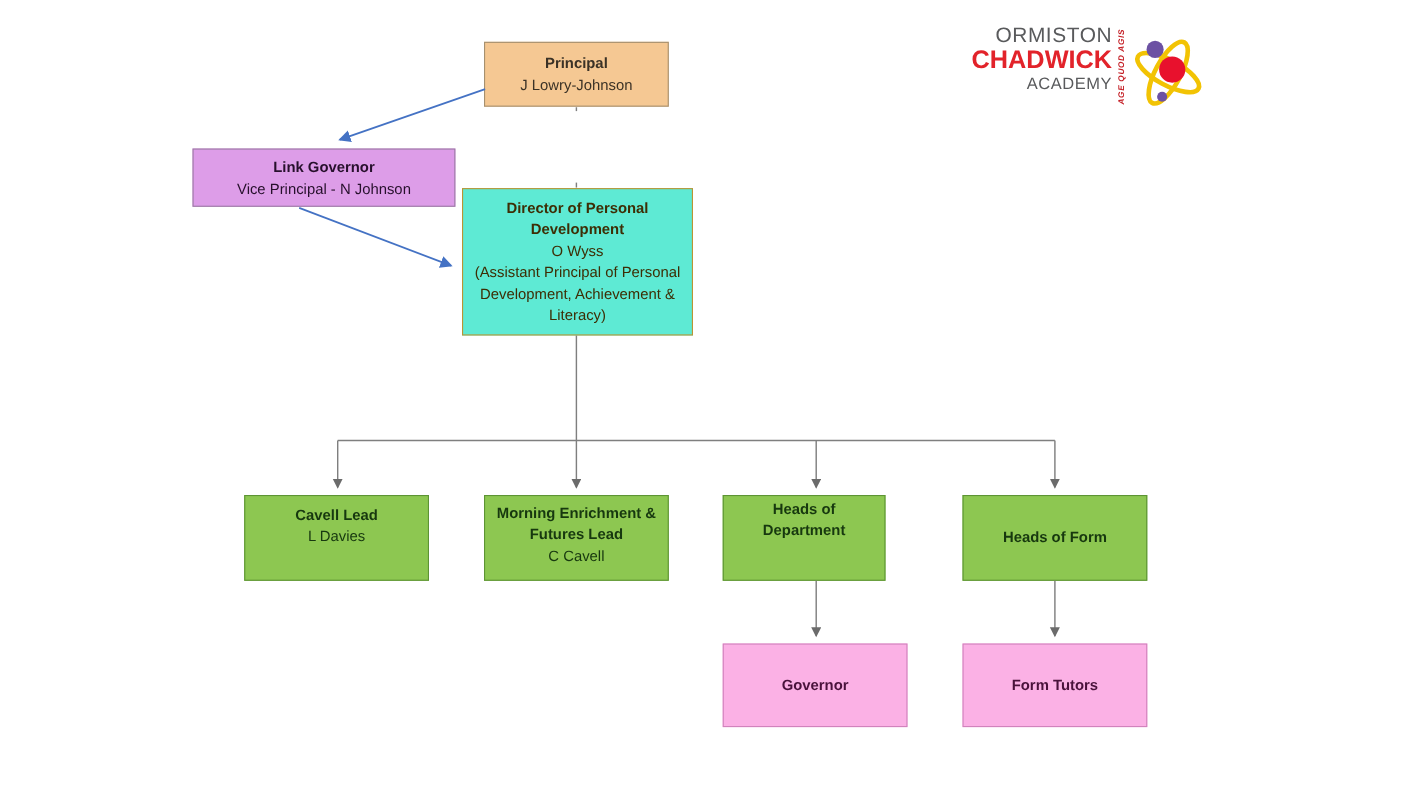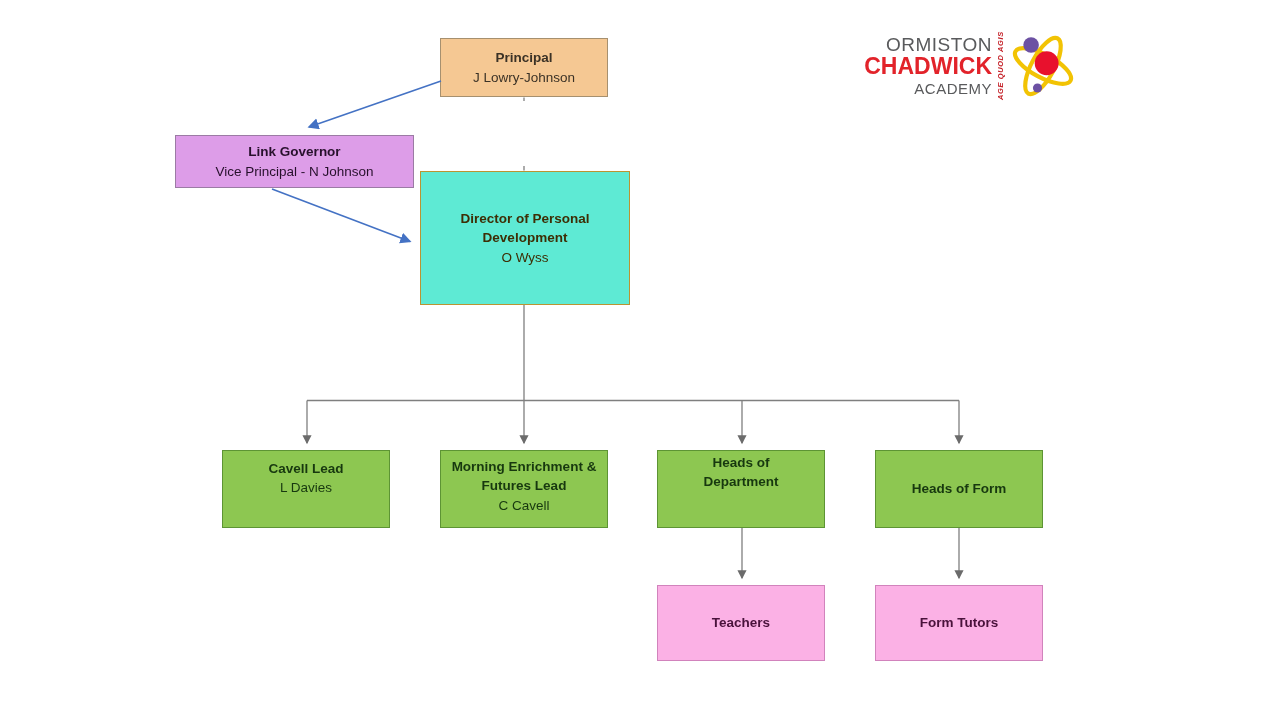--- a/index.html
+++ b/index.html
@@ -30,41 +30,41 @@
   #principal      { left: 440px; top: 38px;  width: 168px; height: 59px;
                     background: #F5C893; border-color: #A6906F; color: #3B3226; }
   #link-governor  { left: 175px; top: 135px; width: 239px; height: 53px;
                     background: #DD9DE8; border-color: #9B7BA4; color: #27102C; }
   #director       { left: 420px; top: 171px; width: 210px; height: 134px;
                     background: #5eead4; border-color: #BA9433; color: #3D2E05;
                     padding: 2px 8px; }
   .green          { background: #8DC751; border-color: #5D9434; color: #17380F; }
   #career-lead    { left: 222px; top: 450px; width: 168px; height: 78px; padding-bottom: 22px; }
   #morning-enrichment { left: 440px; top: 450px; width: 168px; height: 78px; padding-bottom: 6px; }
-  #heads-of-department { left: 657px; top: 450px; width: 168px; height: 78px; padding-bottom: 34px; }
+  #heads-of-department { left: 657px; top: 450px; width: 148px; height: 78px; padding-bottom: 34px; }
   #heads-of-year  { left: 875px; top: 450px; width: 168px; height: 78px; }
   .pink           { background: #FBB1E5; border-color: #D183BC; color: #49123B; }
   #teachers       { left: 657px; top: 585px; width: 168px; height: 76px; }
   #form-tutors    { left: 875px; top: 585px; width: 168px; height: 76px; }
 
   #heads-of-department .t { max-width: 105px; }
   #director .detail { max-width: 194px; }
 
   
   #connectors {
     position: absolute; left: 0; top: 0;
     width: 1280px; height: 720px;
     z-index: 2; pointer-events: none;
   }
 
   
   #logo {
-    position: absolute; left: 864px; top: 22px;
+    position: absolute; left: 883px; top: 22px;
     width: 216px; height: 88px;
-    display: flex; align-items: center;
+    display: flex; 
     z-index: 1;
   }
   .logo-text { flex: 1; text-align: right; color: #595A5C; }
   .logo-line1 { font-size: 19px; line-height: 21px; letter-spacing: 0.5px; }
   .logo-line2 { font-size: 23px; line-height: 23px; font-weight: bold; color: #E2232A; }
   .logo-line3 { font-size: 15px; line-height: 21px; letter-spacing: 0.5px; }
   .logo-motto {
     writing-mode: vertical-rl;
     transform: rotate(180deg);
     font-size: 7.5px; font-style: italic; font-weight: bold;
@@ -109,20 +109,21 @@
 </div>
 
 <div class="node" id="link-governor">
   <span class="t">Link Governor</span>
   <span>Vice Principal - N Johnson</span>
 </div>
 
 <div class="node" id="director">
   <span class="t">Director of Personal Development</span>
   <span>O Wyss</span>
+  <span class="detail">(Assistant Principal of Personal Development, Achievement &amp; Literacy)</span>
 </div>
 
 <div class="node green" id="career-lead">
   <span class="t">Cavell Lead</span>
   <span>L Davies</span>
 </div>
 
 <div class="node green" id="morning-enrichment">
   <span class="t">Morning Enrichment &amp; Futures Lead</span>
   <span>C Cavell</span>
@@ -130,21 +131,21 @@
 
 <div class="node green" id="heads-of-department">
   <span class="t">Heads of Department</span>
 </div>
 
 <div class="node green" id="heads-of-year">
   <span class="t">Heads of Form</span>
 </div>
 
 <div class="node pink" id="teachers">
-  <span class="t">Teachers</span>
+  <span class="t">Governor</span>
 </div>
 
 <div class="node pink" id="form-tutors">
   <span class="t">Form Tutors</span>
 </div>
 
 <div id="logo">
   <div class="logo-text">
     <div class="logo-line1">ORMISTON</div>
     <div class="logo-line2">CHADWICK</div>

